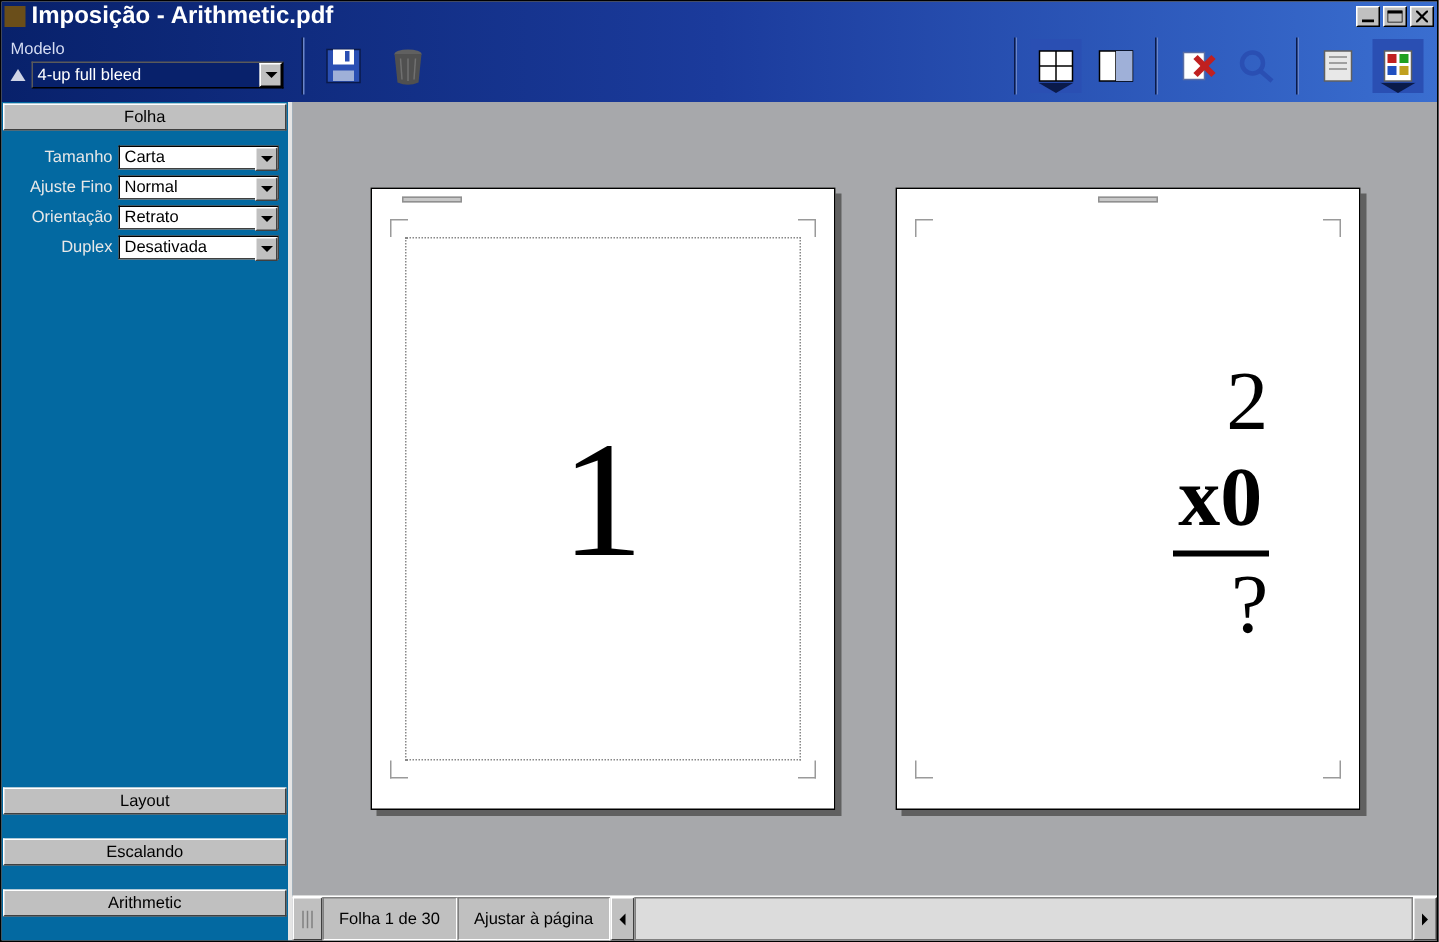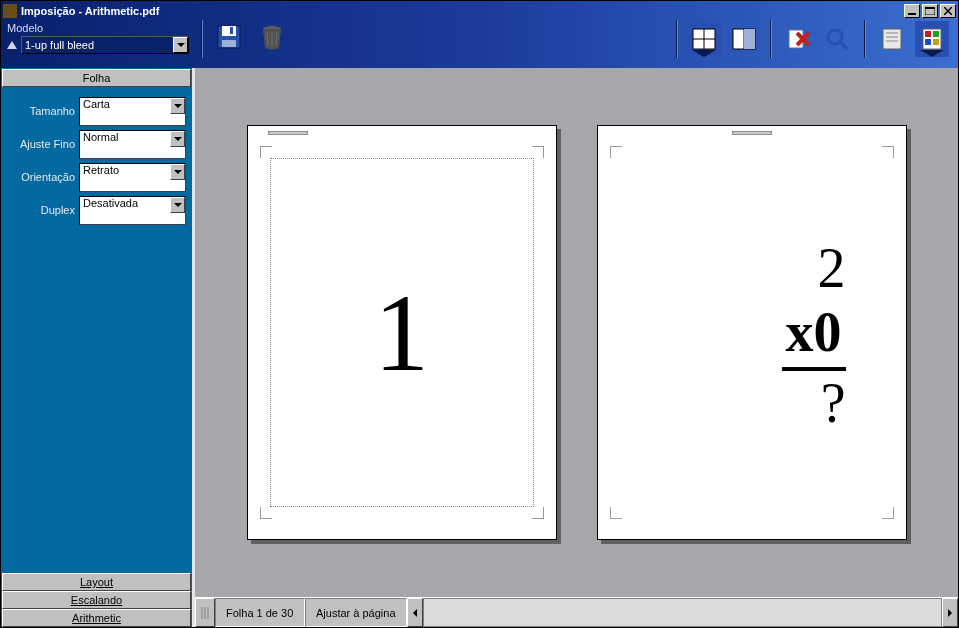--- a/index.html
+++ b/index.html
@@ -19,39 +19,39 @@
     display: flex;
     align-items: center;
     color: #fff;
     padding: 0 2px;
   }
   .titlebar .icon {
     width: 14px; height: 14px;
     background: #6a4e1a;
     margin-right: 4px;
   }
-  .titlebar .title { flex: 1; font-weight: bold; font-size: 11px; }
+  .titlebar .title { flex: 1; font-weight: bold; font-size: 16px; }
   .winbtn {
     width: 16px; height: 14px;
     background: #c0c0c0;
     border: 1px solid #fff;
     border-right-color: #000; border-bottom-color: #000;
     margin-left: 2px;
     display: flex; align-items: center; justify-content: center;
     font-family: Arial; font-size: 10px; color: #000;
     font-weight: bold;
   }
   .winbtn svg { display:block; }
 
   
   .toolbar {
     background: linear-gradient(to right, #08216b, #1b3b9c, #3a6ed0);
     height: 48px;
     display: flex;
-    align-items: flex-start;
+    align-items: center;
     color: #fff;
     position: relative;
   }
   .modelo-block {
     width: 194px;
     padding: 2px 6px 4px 6px;
   }
   .modelo-label { font-size: 11px; color: #d5dcf3; margin-bottom: 2px; display:block; }
   .modelo-row { display:flex; align-items:center; gap:4px; }
   .tri-up {
@@ -129,33 +129,33 @@
   .sidebar-top .accordion-btn { margin-top:1px; }
   .panel-body {
     padding:10px 6px;
   }
   .form-row { display:flex; align-items:center; margin-bottom:4px; }
   .form-label {
     width:72px; text-align:right; color:#e8e8e8; font-size:11px; padding-right:4px;
     line-height:11px;
   }
   .form-select {
-    flex:1; height:29px; background:#fff; border:1px solid #404040;
+    flex:1; height:16px; background:#fff; border:1px solid #404040;
     border-top-color:#000; border-left-color:#000;
-    display:flex; padding:0 3px; color:#000;
+    display:flex; align-items:center; padding:0 3px; color:#000;
     position:relative; font-size:11px;
   }
   .form-select .arrow {
     width:15px; height:16px; background:#c0c0c0;
     border:1px solid #fff; border-right-color:#404040; border-bottom-color:#404040;
     position:absolute; right:0; top:0;
     display:flex; align-items:center; justify-content:center;
   }
   .sidebar-bottom { margin-top:auto; }
-  .sidebar-bottom .accordion-btn { margin-bottom:0; border-top:1px solid #fff;text-decoration:underline; }
+  .sidebar-bottom .accordion-btn { margin-bottom:16px; border-top:1px solid #fff; }
 
   .workspace {
     flex:1; background:#a7a8ab; display:flex; flex-direction:column;
     position:relative;
   }
   .canvas {
     flex:1; display:flex; align-items:center; justify-content:center; gap:40px;
     padding:30px;
   }
   .page {
@@ -243,21 +243,21 @@
       </svg>
   </div>
 </div>
 
 <div class="toolbar">
   <div class="modelo-block">
     <span class="modelo-label">Modelo</span>
     <div class="modelo-row">
       <div class="tri-up"></div>
       <div class="combo">
-        <span>1-up full bleed</span>
+        <span>4-up full bleed</span>
         <div class="arrow">
             <div class="tri-down"></div>
           </div>
       </div>
     </div>
   </div>
   <div class="toolbar-sep"></div>
   <div class="tool-icon">
     <svg width="30" height="28" viewBox="0 0 30 28">
       <rect x="3" y="3" width="22" height="22" fill="#2a4fb3" stroke="#0a1a4a"></rect>

